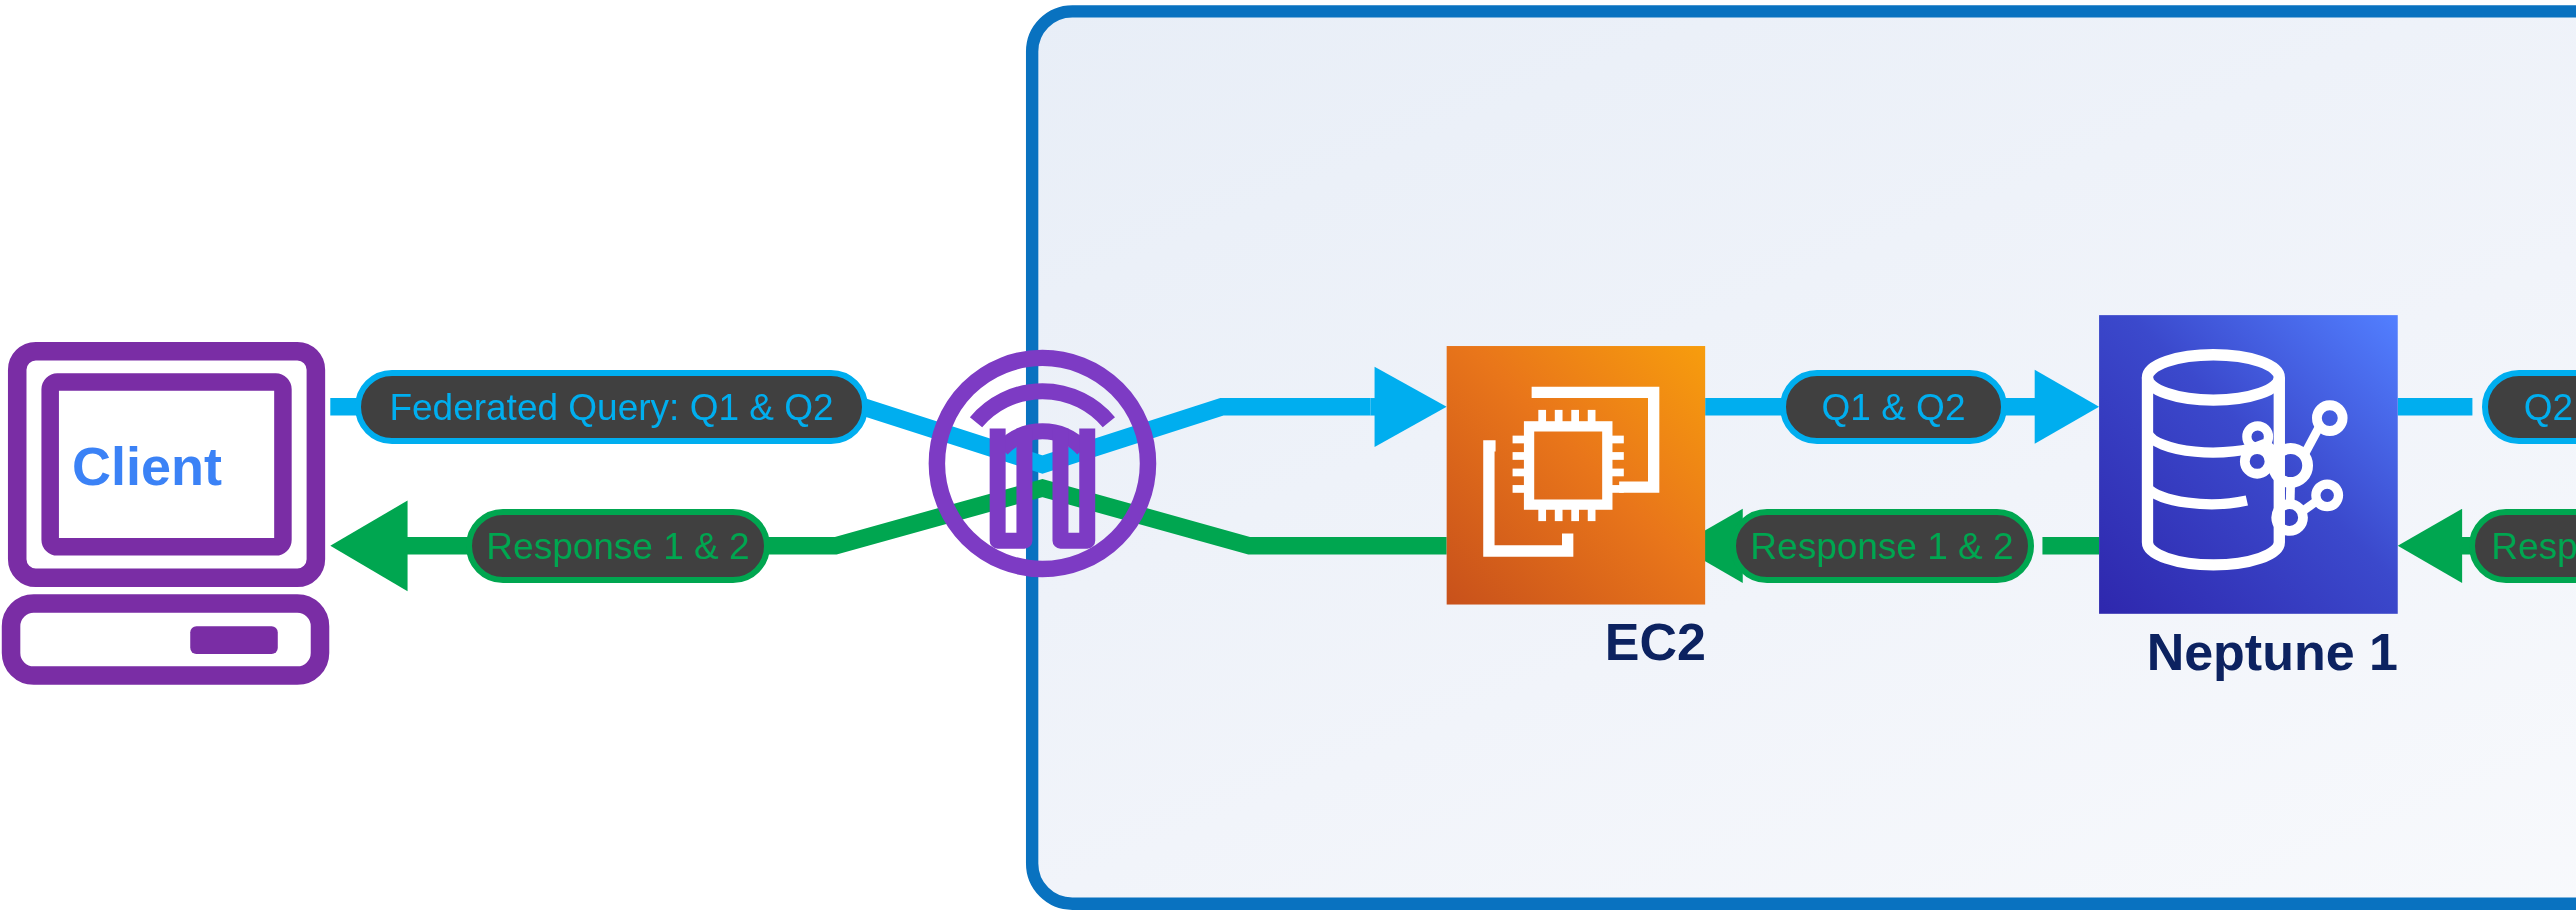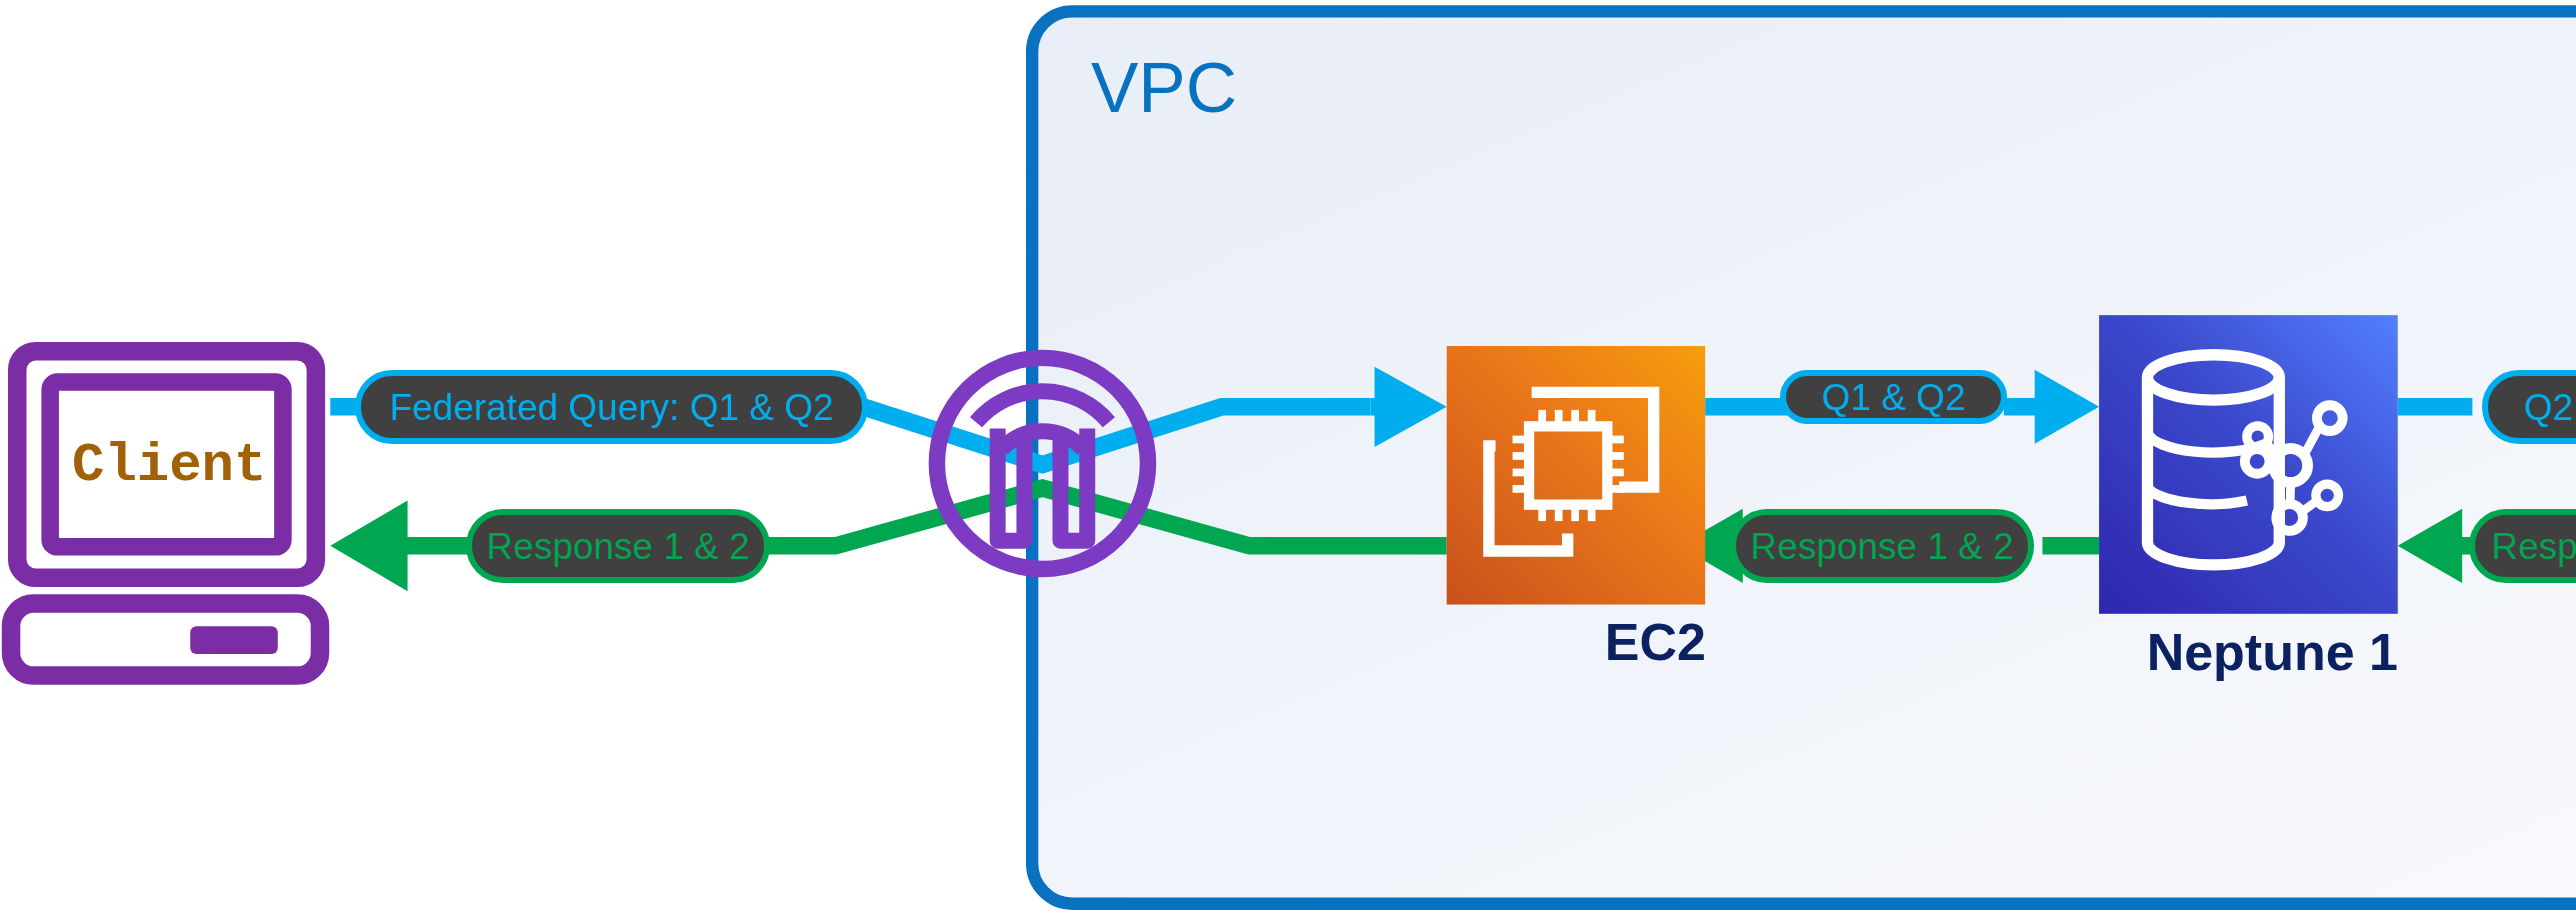--- a/index.html
+++ b/index.html
@@ -49,23 +49,23 @@
   .vpc-title {
     position: absolute;
     color: #0972C0;
     font-weight: 400;
     font-family: "Liberation Sans", sans-serif;
     line-height: 1;
     white-space: nowrap;
   }
   .client-text {
     position: absolute;
-    color: #a16207;
+    color: #3b82f6;
     font-weight: bold;
-    font-family: Liberation Mono, monospace;
+    font-family: Liberation Sans, sans-serif;
     white-space: nowrap;
     line-height: 1;
   }
 </style>
 </head>
 <body>
 
 <div id="stage">
 
   <svg id="diagram-svg" viewBox="0 0 6163 1775">
@@ -218,29 +218,28 @@
       <circle cx="5733" cy="1005" r="26" fill="none" stroke="#ffffff" stroke-width="19"></circle>
       <circle cx="5806" cy="962" r="22" fill="none" stroke="#ffffff" stroke-width="18"></circle>
       <line x1="5760" y1="886" x2="5791" y2="828" stroke="#ffffff" stroke-width="17"></line>
       <line x1="5702" y1="900" x2="5694" y2="900" stroke="#ffffff" stroke-width="17"></line>
       <line x1="5713" y1="884" x2="5687" y2="862" stroke="#ffffff" stroke-width="17"></line>
       <line x1="5735" y1="937" x2="5734" y2="979" stroke="#ffffff" stroke-width="17"></line>
       <line x1="5758" y1="993" x2="5787" y2="972" stroke="#ffffff" stroke-width="17"></line>
     </g>
   </svg>
 
-  <div class="vpc-title" style="left:1091px; top:52px; font-size:71px;">VPC</div>
 
   <div class="client-text" style="left:72px; top:439px; font-size:54px;">Client</div>
 
   <div class="pill-label pill-blue" style="left:355px; top:370px; width:513px; height:74px; border-radius:37px; font-size:37px;">Federated Query: Q1 &amp; Q2</div>
 
   <div class="pill-label pill-green" style="left:466px; top:509px; width:304px; height:74px; border-radius:37px; font-size:37px;">Response 1 &amp; 2</div>
 
-  <div class="pill-label pill-blue" style="left:1780px; top:370px; width:227px; height:54px; border-radius:37px; font-size:37px;">Q1 &amp; Q2</div>
+  <div class="pill-label pill-blue" style="left:1780px; top:370px; width:227px; height:74px; border-radius:37px; font-size:37px;">Q1 &amp; Q2</div>
 
   <div class="pill-label pill-green" style="left:1730px; top:509px; width:304px; height:74px; border-radius:37px; font-size:37px;">Response 1 &amp; 2</div>
 
   <div class="pill-label pill-blue" style="left:2482px; top:370px; width:133px; height:74px; border-radius:37px; font-size:37px;">Q2</div>
 
   <div class="pill-label pill-green" style="left:2469px; top:509px; width:242px; height:74px; border-radius:37px; font-size:37px;">Response 2</div>
 
   <div class="node-caption" style="left:1447px; top:616px; width:259px; font-size:52px;">EC2</div>
 
   <div class="node-caption" style="left:2099px; top:626px; width:299px; font-size:52px;">Neptune 1</div>

